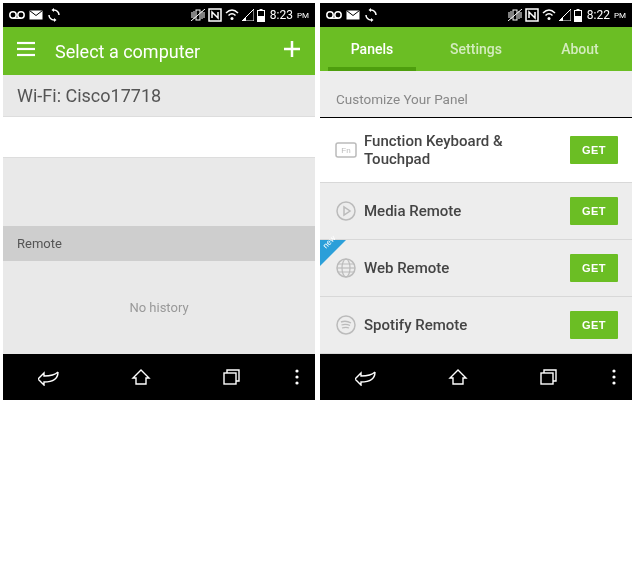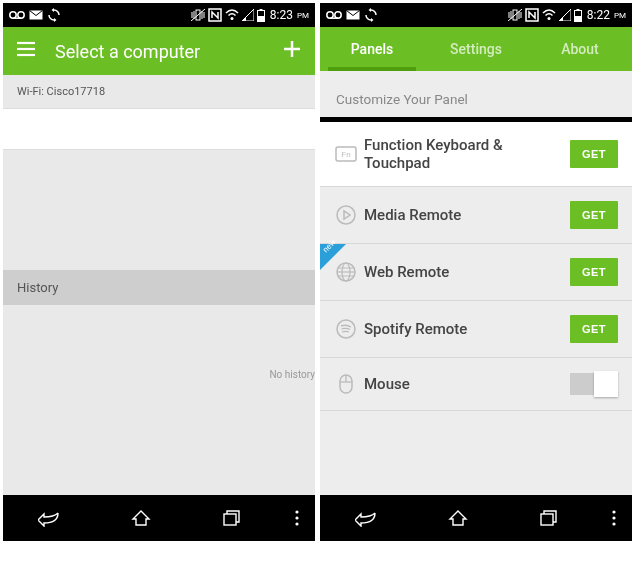--- a/index.html
+++ b/index.html
@@ -1,42 +1,42 @@
 <!DOCTYPE html>
 <html><head>
 <meta charset="utf-8">
 <style>
   * { box-sizing: border-box; margin: 0; padding: 0; }
   body { background: #fff; font-family: Roboto, Arial, sans-serif; display: flex; gap: 5px; padding: 3px; }
-  .phone { width: 312px; height: 538px; background: #22c55e; display: flex; flex-direction: column; position: relative; overflow: hidden; }
+  .phone { width: 312px; height: 397px; background: #22c55e; display: flex; flex-direction: column; position: relative; overflow: hidden; }
   .statusbar { height: 24px; background: #000; color: #fff; display: flex; align-items: center; padding: 0 6px; font-size: 11px; }
   .statusbar .left { display: flex; gap: 4px; align-items: center; }
   .statusbar .right { margin-left: auto; display: flex; gap: 3px; align-items: center; }
   .statusbar svg { display: block; }
   .time { font-size: 12px; margin-left: 2px; }
   .ampm { font-size: 8px; margin-left: 1px; }
   .actionbar { height: 48px; background: #6BBE24; color: #fff; display: flex; align-items: center; padding: 0 12px; }
   .actionbar .ab-title { font-size: 18px; font-weight: 400; margin-left: 18px; }
   .actionbar .ab-right { margin-left: auto; }
   .content { flex: 1; background: #E9E9E9; overflow: hidden; display: flex; flex-direction: column; }
   .navbar { height: 46px; background: #000; color: #fff; display: flex; align-items: center; justify-content: space-around; }
   .navbar .navbtn { flex: 1; display: flex; align-items: center; justify-content: center; }
   .navbar .dots { flex: 0.4; }
   
-  .wifi-row { padding: 10px 14px; font-size: 11px; color: #555; }
+  .wifi-row { padding: 10px 14px; font-size: 18px; color: #555; }
   .computer-row { background: #fff; padding: 20px 14px; display: flex; font-size: 15px; color: #222; font-weight: 500; border-top: 1px solid #ddd; border-bottom: 1px solid #ddd; }
   .computer-row .ip { margin-left: auto; }
   .history-header { background: #CECECE; padding: 10px 14px; font-size: 13px; color: #555; }
-  .no-history { text-align: right; padding: 64px 0; font-size: 10px; color: #999; }
+  .no-history { text-align: center; padding: 39px 0; font-size: 13px; color: #999; }
   
   .tabs { height: 44px; background: #6BBE24; display: flex; align-items: stretch; }
   .tab { flex: 1; display: flex; align-items: center; justify-content: center; color: rgba(255,255,255,0.7); font-size: 14px; font-weight: 500; position: relative; }
   .tab.active { color: #fff; }
   .tab.active::after { content: ""; position: absolute; bottom: 0; left: 8%; right: 8%; height: 4px; background: #4E9E0E; }
-  .section-title { padding: 20px 16px 10px; font-size: 13.5px; color: #888; border-bottom: 5px solid #000000; margin: 0 0 0 0; }
+  .section-title { padding: 20px 16px 10px; font-size: 13.5px; color: #888; border-bottom: 1px solid #000000; margin: 0 0 0 0; }
   .panel-list { flex: 1; background: #EDEDED; overflow: hidden; }
   .panel-item { position: relative; display: flex; align-items: center; padding: 14px 14px; border-bottom: 1px solid #d8d8d8; background: #EDEDED; }
   .panel-item .picon { width: 24px; height: 24px; margin-right: 6px; display: flex; align-items: center; justify-content: center; color: #bbb; }
   .panel-item .plabel { font-size: 15px; color: #444; font-weight: 500; flex: 1; }
   .get-btn { background: #6BBE24; color: #fff; border: none; padding: 8px 12px; font-size: 11px; font-weight: 600; letter-spacing: 0.5px; min-width: 46px; text-align: left; border-radius: 1px; }
   .toggle { width: 48px; height: 22px; background: #ccc; position: relative; }
   .toggle .thumb { position: absolute; right: 0; top: -2px; width: 24px; height: 26px; background: #fff; box-shadow: 0 1px 2px rgba(0,0,0,0.3); }
   .pinned { background: #fff; }
   .new-ribbon { position: absolute; left: 0; top: 0; width: 0; height: 0; border-top: 26px solid #2B9FD9; border-right: 26px solid transparent; }
   .new-ribbon-text { position: absolute; left: 1px; top: 4px; font-size: 8px; color: #fff; transform: rotate(-45deg); transform-origin: 0 0; }
@@ -122,21 +122,21 @@
           <line x1="11" y1="3" x2="11" y2="19" stroke="#fff" stroke-width="2.5"></line>
           <line x1="3" y1="11" x2="19" y2="11" stroke="#fff" stroke-width="2.5"></line>
         </svg></span>
   </div>
 
   <div class="content">
     <div class="wifi-row">Wi-Fi: Cisco17718</div>
     <div class="computer-row">
     </div>
     <div style="height:120px"></div>
-    <div class="history-header">History</div>
+    <div class="history-header">Remote</div>
     <div class="no-history">No history</div>
   </div>
 
   <div class="navbar">
     <div class="navbtn">
         <svg width="22" height="18" viewBox="0 0 22 18">
           <path d="M20 4 Q20 14 6 14 L6 17 L0 11 L6 5 L6 8 Q16 8 20 4" fill="none" stroke="#fff" stroke-width="1.4"></path>
         </svg>
       </div>
     <div class="navbtn">

